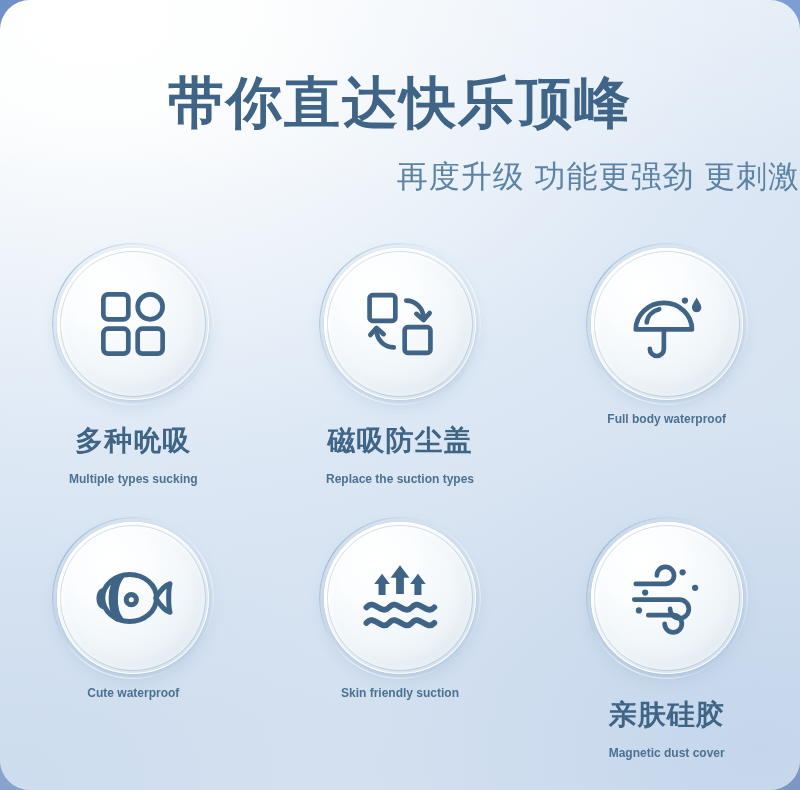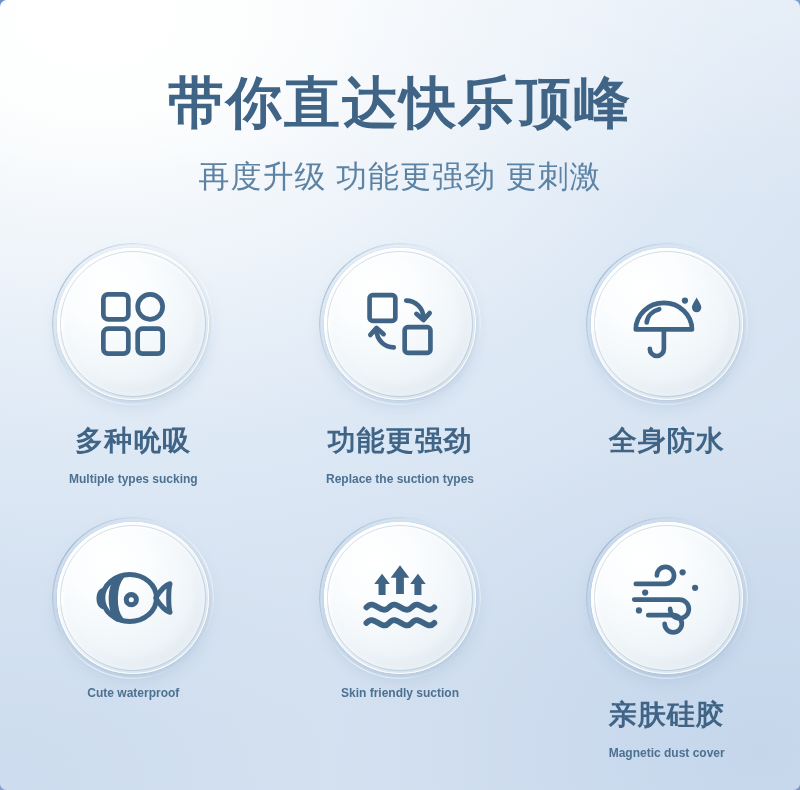--- a/index.html
+++ b/index.html
@@ -24,21 +24,21 @@
                 #7f9ed3 30%,
                 #8fa9d6 55%,
                 #7e97c2 100%);
     overflow: hidden;
   }
 
   
   .card {
     position: absolute;
     inset: 0;
-    border-radius: 7px;
+    border-radius: 30px;
     overflow: hidden;
     background:
       radial-gradient(130% 90% at 12% 2%,
           #ffffff 0%,
           #fdfefe 14%,
           #f3f7fb 28%,
           #e7eff8 46%,
           #dde8f5 62%,
           #d8e4f2 78%,
           #d4e1f0 100%);
@@ -74,21 +74,21 @@
     font-weight: 700;
     letter-spacing: 2px;
     color: #3f6486;
     white-space: nowrap;
   }
   .subhead {
     position: absolute;
     top: 158px;
     left: 0;
     width: 100%;
-    text-align: center;
+    text-align: right;
     font-size: 31px;
     line-height: 1.2;
     font-weight: 400;
     letter-spacing: 1px;
     color: #5c83a4;
     white-space: nowrap;
   }
 
   
   .grid {
@@ -238,36 +238,36 @@
             <span class="pip"></span>
             <svg class="icon-svg" viewBox="0 0 100 100">
               <rect x="11" y="13" width="33" height="33" rx="4"></rect>
               <rect x="56" y="54" width="33" height="33" rx="4"></rect>
               <path d="M58 20 A22 22 0 0 1 80 42"></path>
               <path d="M88 36 L80 45 L71 37"></path>
               <path d="M42 80 A22 22 0 0 1 20 58"></path>
               <path d="M12 64 L20 55 L29 63"></path>
             </svg>
           </div>
-          <div class="cap-cn">功能更强劲</div>
+          <div class="cap-cn">磁吸防尘盖</div>
           <div class="cap-en">Replace the suction types</div>
         </div>
 
         <div class="feature">
           <div class="bubble">
             <span class="pip"></span>
             <svg class="icon-svg" viewBox="0 0 100 100">
               <path d="M10 57 A36 34 0 0 1 82 57 Z"></path>
               <path d="M46 57 L46 82 A9 9 0 0 1 28 82"></path>
               <path d="M24 48 A22 20 0 0 1 40 31"></path>
               <circle class="solid" cx="73" cy="20" r="4"></circle>
               <path class="solid" d="M88 16 C92 23 94 26 94 29 A6 6 0 0 1 82 29 C82 26 84 23 88 16 Z"></path>
             </svg>
           </div>
-          <div class="cap-cn">全身防水</div>
+          <div class="cap-en">Full body waterproof</div>
         </div>
 
         <div class="feature">
           <div class="bubble">
             <span class="pip"></span>
             <svg class="icon-svg" viewBox="0 0 100 100" style="width:84px;height:84px;">
               <g style="stroke-width:5">
                 <ellipse cx="46" cy="50" rx="32" ry="28"></ellipse>
                 <path d="M32 26 C22 36 21 62 31 75"></path>
                 <path d="M37 24 C27 35 26 64 36 76"></path>

